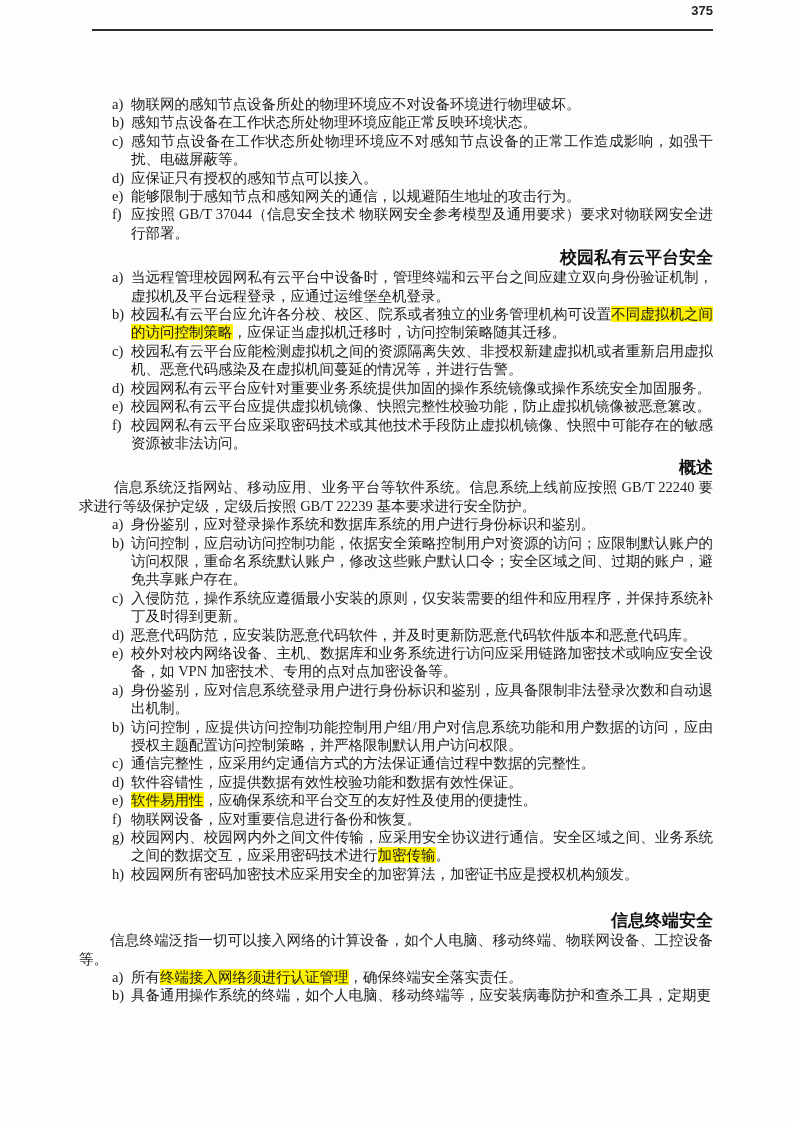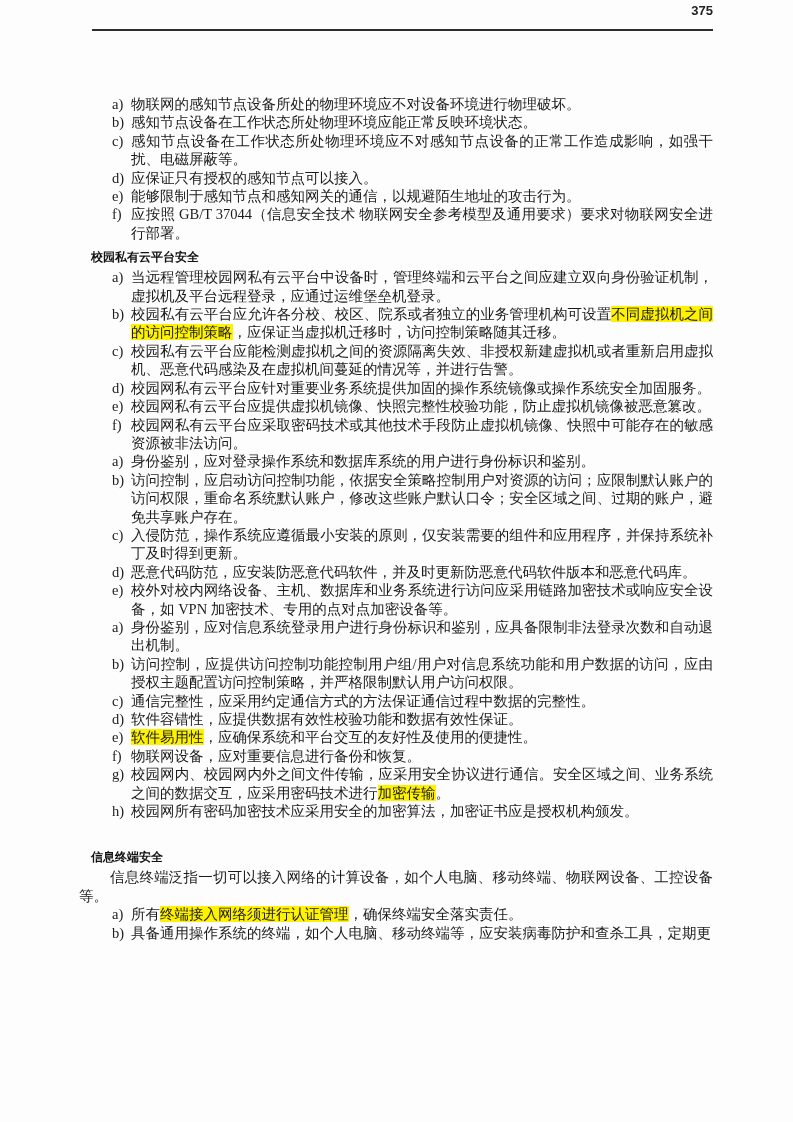--- a/index.html
+++ b/index.html
@@ -23,23 +23,24 @@
   }
   .rule {
     position:absolute; top:29px; left:92px; width:621px; height:2px;
     background:#2e2e2e;
   }
   .content {
     position:absolute; top:95px; left:79px; width:634px;
   }
   .hd {
     font-family:"Liberation Sans","DejaVu Sans",sans-serif;
-    font-weight:700; font-size:12px; line-height:19px;
+    font-weight:700; font-size:17px; line-height:19px;
     color:#111;
     margin:6px 0 1px 12px;
+    text-align:right;
   }
   .hd.big-gap { margin-top:28px; }
   .para { text-align:justify; text-indent:35px; margin:0; }
   .para.intro { text-indent:31px; }
   .li { display:flex; }
   .li .lab { flex:none; width:19px; margin-left:33px; }
   .li .txt { flex:1; text-align:justify; }
   .hl { background:#fef200; }
 </style>
 </head>
@@ -100,20 +101,22 @@
         <span class="lab">e)</span>
         <span class="txt">校园网私有云平台应提供虚拟机镜像、快照完整性校验功能，防止虚拟机镜像被恶意篡改。</span>
       </div>
       <div class="li">
         <span class="lab">f)</span>
         <span class="txt">校园网私有云平台应采取密码技术或其他技术手段防止虚拟机镜像、快照中可能存在的敏感资源被非法访问。</span>
       </div>
     </div>
 
 
+    <div class="hd">概述</div>
+    <p class="para">信息系统泛指网站、移动应用、业务平台等软件系统。信息系统上线前应按照 GB/T 22240 要求进行等级保护定级，定级后按照 GB/T 22239 基本要求进行安全防护。</p>
 
     <div>
       <div class="li">
         <span class="lab">a)</span>
         <span class="txt">身份鉴别，应对登录操作系统和数据库系统的用户进行身份标识和鉴别。</span>
       </div>
       <div class="li">
         <span class="lab">b)</span>
         <span class="txt">访问控制，应启动访问控制功能，依据安全策略控制用户对资源的访问；应限制默认账户的访问权限，重命名系统默认账户，修改这些账户默认口令；安全区域之间、过期的账户，避免共享账户存在。</span>
       </div>

